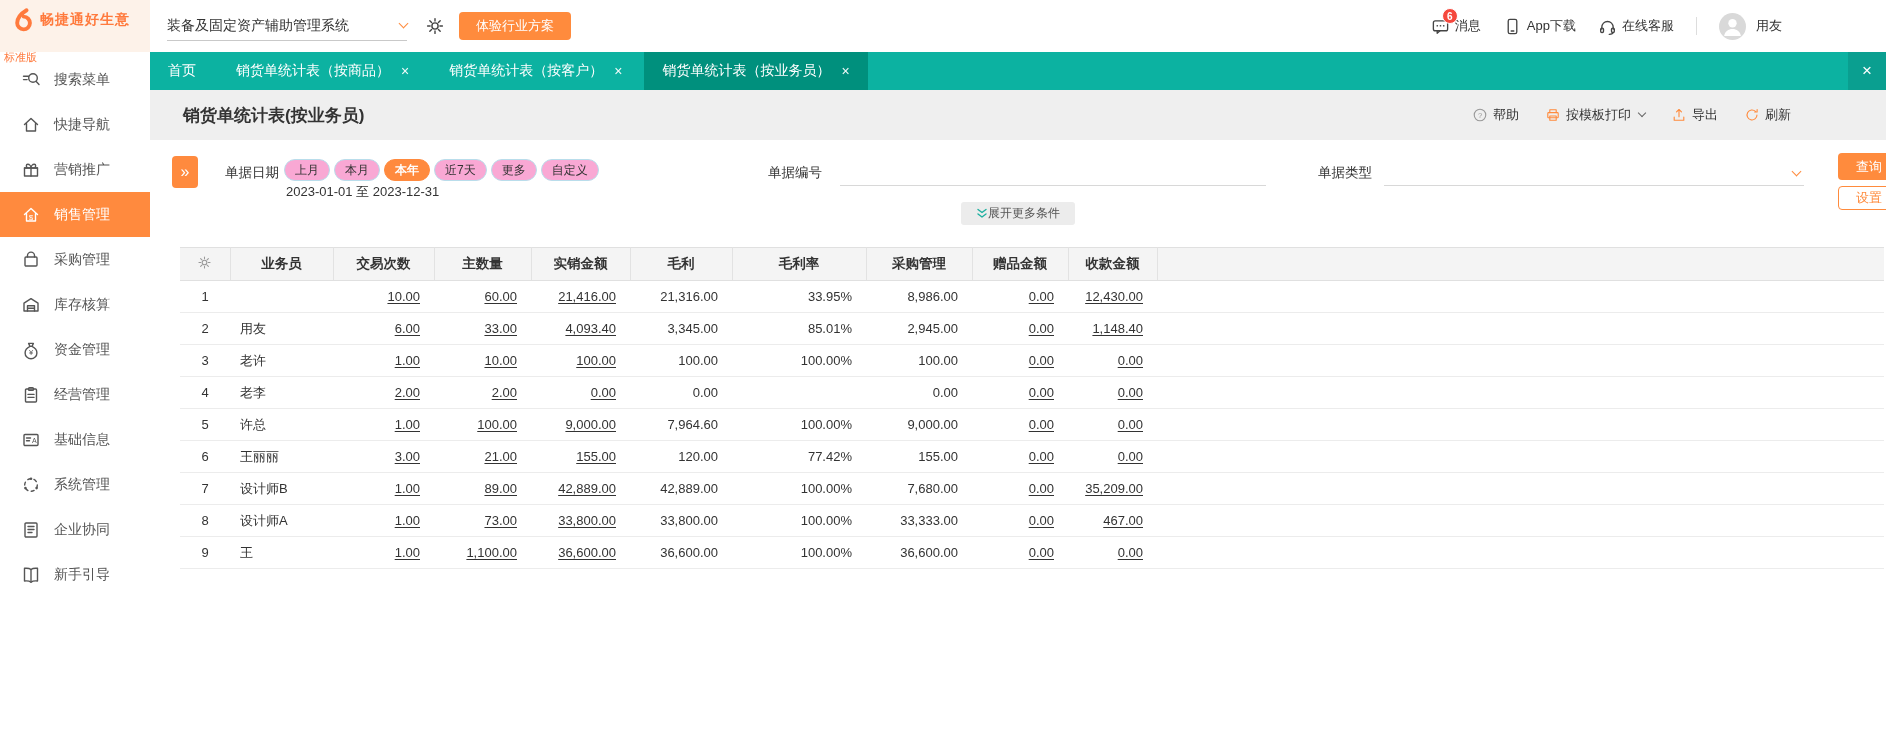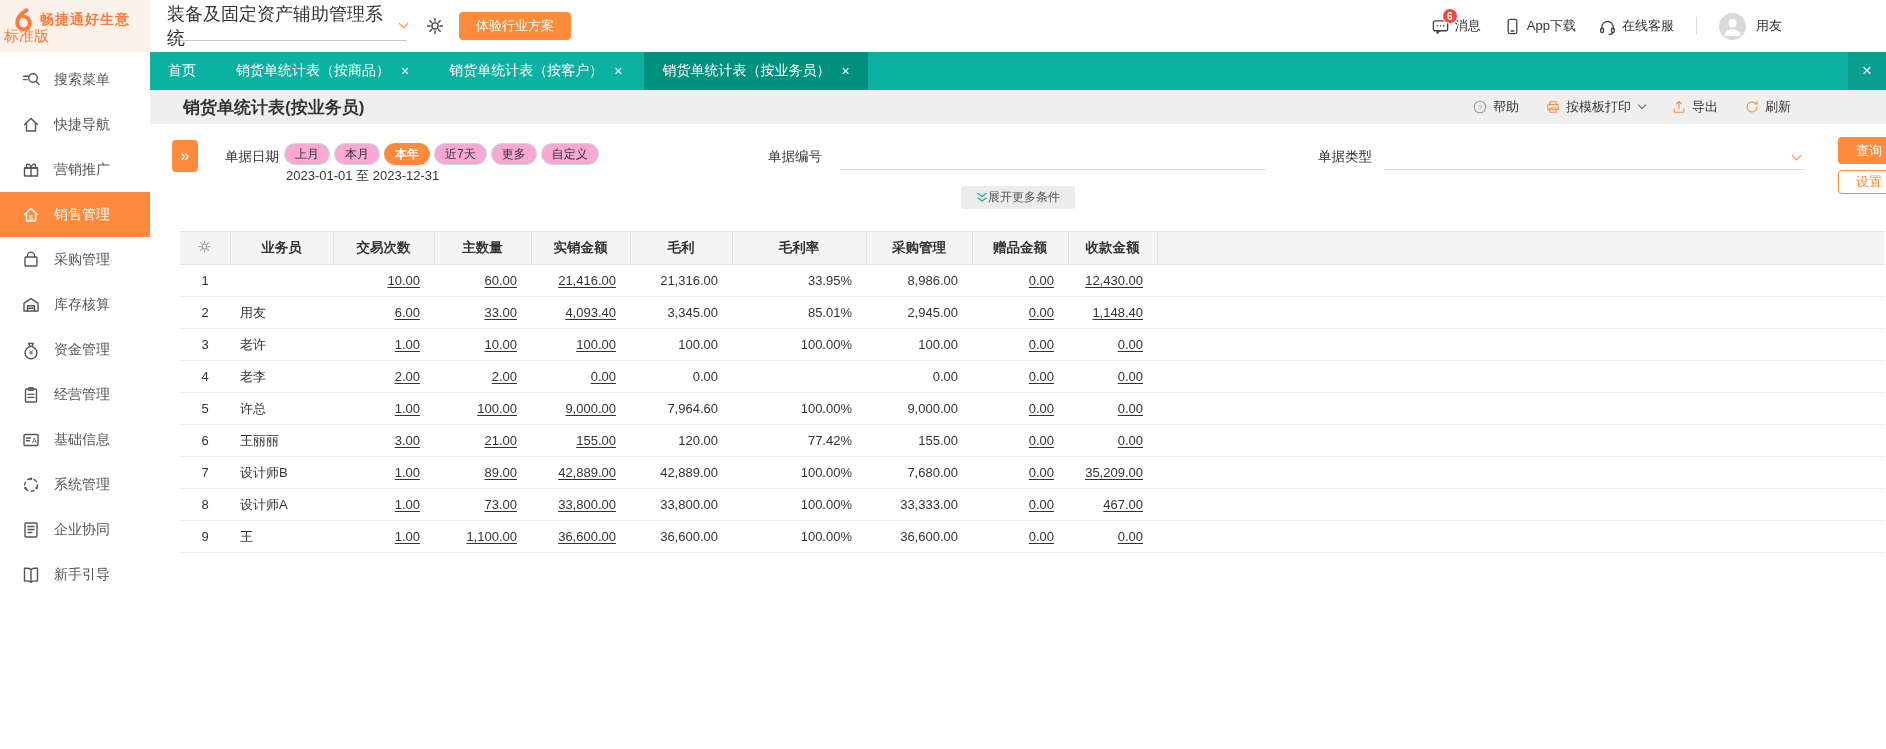--- a/index.html
+++ b/index.html
@@ -7,22 +7,22 @@
   body{font-family:"Liberation Sans","DejaVu Sans",sans-serif;background:#fff;position:relative;color:#333;cursor:default}
   svg{display:block}
   .ico{display:inline-flex;align-items:center;justify-content:center}
   .ico svg{width:100%;height:100%;fill:none;stroke:currentColor;stroke-width:1.4;stroke-linecap:round;stroke-linejoin:round}
 
   
   .topbar{position:absolute;top:0;left:0;width:100%;height:52px;background:#fff;display:flex;align-items:center;z-index:5}
   .logo-area{flex:0 0 150px;height:52px;background:#fdf2e9;position:relative}
   .logo-glyph{position:absolute;left:9px;top:7px;width:26px;height:26px}
   .brand{position:absolute;left:40px;top:11px;color:#ff7a3d;font-size:14px;font-weight:bold;letter-spacing:1px}
-  .edition{position:absolute;left:4px;top:27px;color:#ff7a3d;font-size:15px}
-  .sys-select{margin-left:17px;width:240px;height:30px;border-bottom:1px solid #c9c9c9;display:flex;align-items:center;font-size:18px;color:#333;cursor:pointer}
+  .edition{position:absolute;left:4px;top:50px;color:#ff7a3d;font-size:11px}
+  .sys-select{margin-left:17px;width:240px;height:30px;border-bottom:1px solid #c9c9c9;display:flex;align-items:center;font-size:14px;color:#333;cursor:pointer}
   .sys-select .txt{flex:1}
   .chev{display:inline-block;width:7px;height:7px;border-right:1.6px solid #ff8b3d;border-bottom:1.6px solid #ff8b3d;transform:rotate(45deg);margin-top:-4px}
   .chev.dark{border-color:#666;width:6px;height:6px}
   .gear-btn{margin-left:18px;width:20px;height:20px;color:#444;cursor:pointer}
   .trial-btn{margin-left:14px;height:28px;padding:0 17px;background:#ff8b3d;border:none;border-radius:4px;color:#fff;font-size:13px;cursor:pointer;font-family:Liberation Serif, serif}
   .topbar-right{margin-left:auto;display:flex;align-items:center;gap:22px;margin-right:104px}
   .top-item{display:flex;align-items:center;gap:5px;font-size:13px;color:#333;position:relative;cursor:pointer}
   .top-item .ico{width:19px;height:19px;color:#444}
   .badge{position:absolute;top:-9px;left:11px;background:#f5483d;color:#fff;border-radius:9px;min-width:16px;height:16px;line-height:16px;font-size:10px;text-align:center;padding:0 3px;border:1px solid #fff}
   .tdiv{width:1px;height:18px;background:#ddd}
@@ -38,21 +38,21 @@
 
   
   .main{position:absolute;left:150px;top:52px;right:0;bottom:0;background:#fff}
   .tabbar{height:38px;background:#0cb2a1;display:flex;align-items:stretch;color:#fff}
   .tabs{display:flex;align-items:stretch}
   .tab{display:flex;align-items:center;padding:0 18px;margin-right:4px;font-size:14px;gap:11px;cursor:pointer;white-space:nowrap}
   .tab.active{background:#00907d}
   .tab .x{font-size:14px;opacity:.95;cursor:pointer}
   .tab-close-all{margin-left:auto;width:38px;display:flex;align-items:center;justify-content:center;background:rgba(0,0,0,.10);font-size:17px;cursor:pointer}
 
-  .titlebar{height:34px;background:#efefef;display:flex;align-items:center;padding:0 95px 0 33px}
+  .titlebar{height:50px;background:#efefef;display:flex;align-items:center;padding:0 95px 0 33px}
   .page-title{font-size:17px;font-weight:bold;color:#333}
   .pt-toolbar{margin-left:auto;display:flex;align-items:center;gap:26px;font-size:13px;color:#333}
   .tool-item{display:flex;align-items:center;gap:5px;cursor:pointer}
   .tool-item .ico{width:16px;height:16px;color:#ff8b3d}
   .tool-item .ico.gray{color:#999}
   .tool-item .chev.dark{margin-left:3px}
 
   .content{position:relative;height:calc(100% - 83px);background:#fff}
   .filter-card{position:relative;height:61px;margin-left:18px;background:#fff}
   .collapse-btn{position:absolute;left:4px;top:16px;width:26px;height:32px;background:#ff8a3e;border:none;border-radius:4px;color:#fff;font-size:16px;line-height:30px;cursor:pointer;font-family:inherit}

